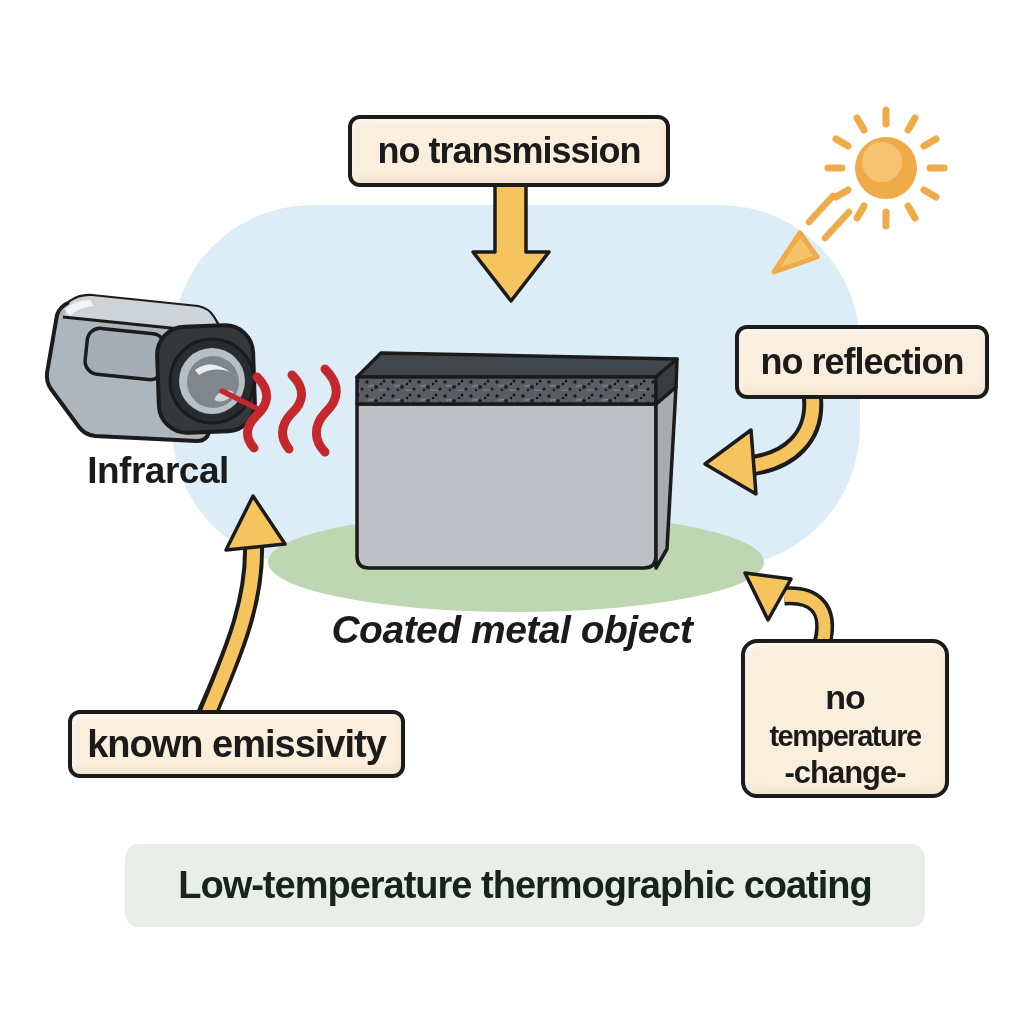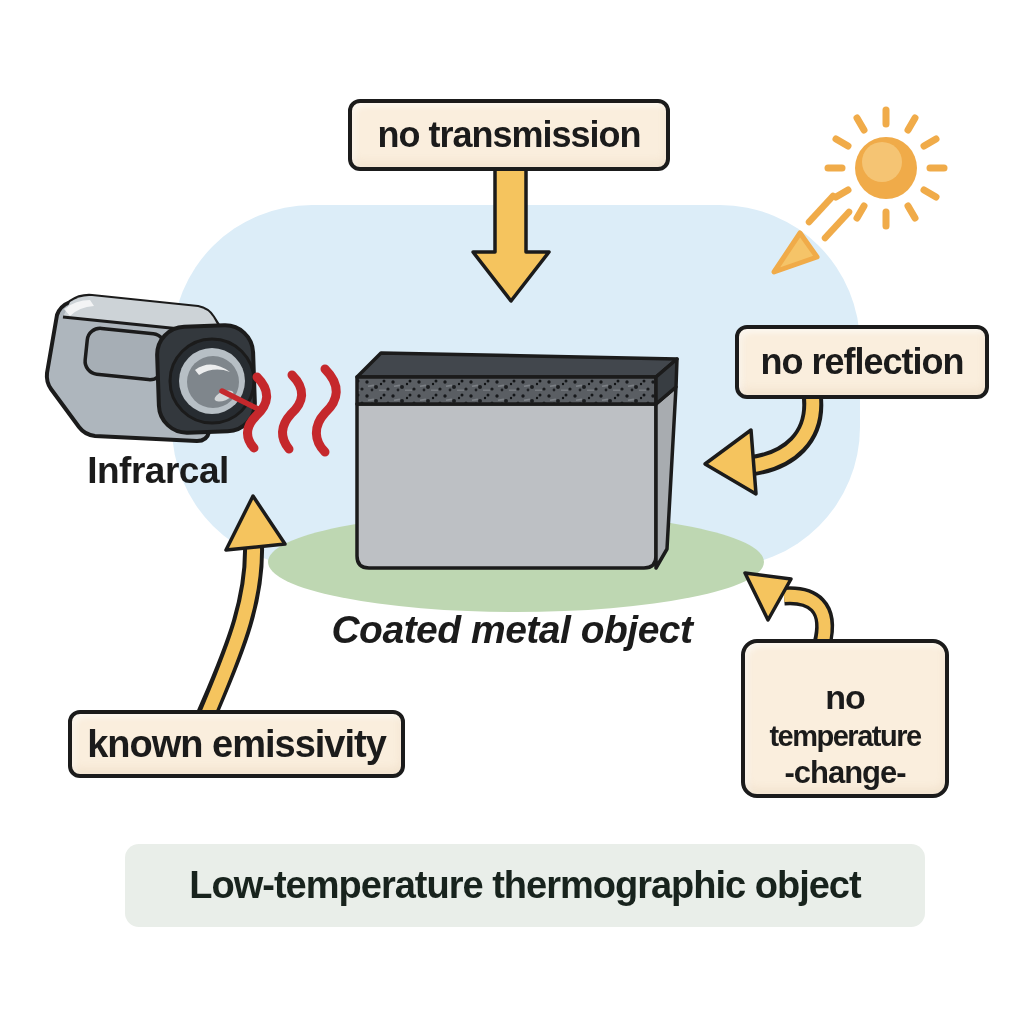--- a/index.html
+++ b/index.html
@@ -14,21 +14,21 @@
     position:absolute;
     background:var(--callout-bg,#faeedd);
     border:4px solid var(--outline,#1b1b1b);
     border-radius:12px;
     display:flex;align-items:center;justify-content:center;
     font-weight:bold;letter-spacing:-1px;
     color:var(--text,#1b1b1b);
     box-shadow:inset 0 -5px 8px rgba(190,150,100,.12), inset 3px 3px 6px rgba(255,255,255,.7);
     box-sizing:border-box;text-align:center;
   }
-  .callout.no-transmission{left:348px;top:99px;width:322px;height:72px;font-size:36px;}
+  .callout.no-transmission{left:348px;top:115px;width:322px;height:72px;font-size:36px;}
   .callout.no-reflection{left:735px;top:325px;width:254px;height:74px;font-size:36px;}
   .callout.known-emissivity{left:68px;top:710px;width:337px;height:68px;font-size:38px;}
   .callout.no-temperature{left:741px;top:639px;width:208px;height:159px;border-radius:16px;flex-direction:column;line-height:1.22;padding:4px 2px;}
   .callout.no-temperature .ln1{font-size:34px;margin-top:32px;}
   .callout.no-temperature .ln2{font-size:29px;letter-spacing:-1.5px;}
   .callout.no-temperature .ln3{font-size:31px;text-align:right;}
   .caption{
     position:absolute;font-weight:bold;text-align:center;
     color:var(--text,#1b1b1b);letter-spacing:-0.5px;
   }
@@ -175,15 +175,15 @@
     <span class="ln2">temperature</span>
     <span class="ln3">-change-</span>
   </div>
 
   <div class="caption infrared">
     <div>Infrarcal</div>
   </div>
 
   <div class="caption coated">Coated metal object</div>
 
-  <div class="banner">Low-temperature thermographic object</div>
+  <div class="banner">Low-temperature thermographic coating</div>
 
 </div>
 
 </body></html>

